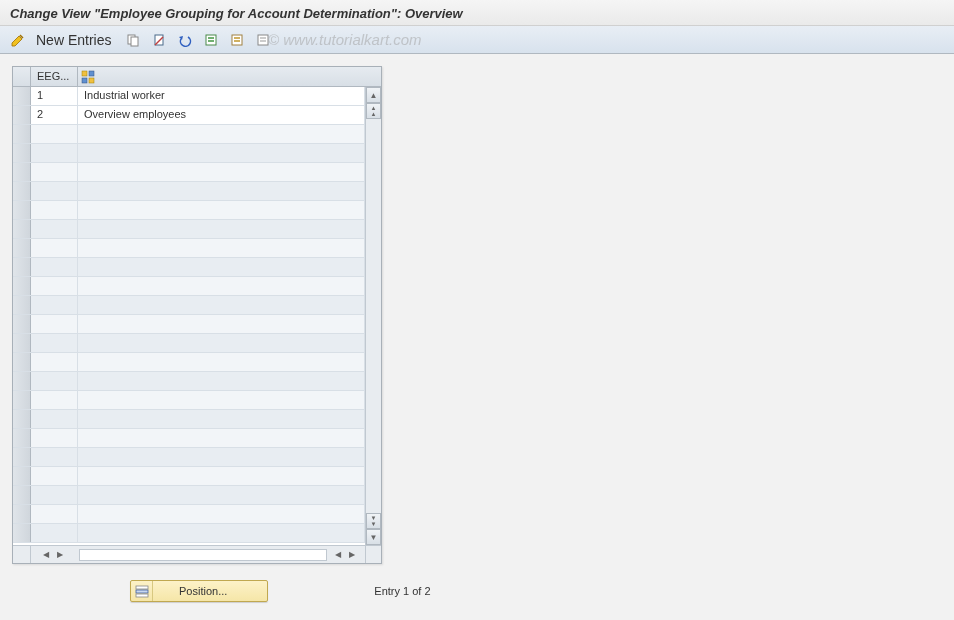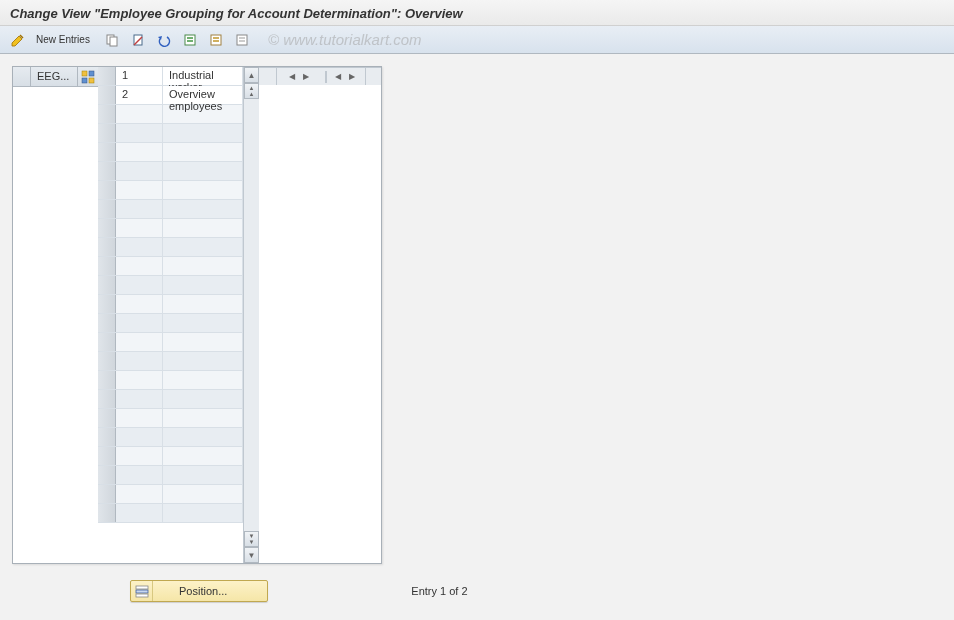--- a/index.html
+++ b/index.html
@@ -39,21 +39,21 @@
     .toolbar-btn {
       width: 20px;
       height: 20px;
       display: flex;
       align-items: center;
       justify-content: center;
       cursor: pointer;
       border-radius: 2px;
     }
     .new-entries {
-      font-size: 10px;
+      font-size: 14px;
       color: #333;
       margin-left: 2px;
       margin-right: 6px;
       cursor: pointer;
     }
     .watermark {
       position: absolute;
       left: 268px;
       top: 5px;
       font-size: 15px;
@@ -70,21 +70,21 @@
       height: 516px;
     }
     
     
     .table-container {
       width: 370px;
       height: 498px;
       background: #fff;
       border: 1px solid #a8b0b8;
       display: flex;
-      flex-direction: row;
+      flex-direction: column;
       box-shadow: 1px 1px 2px rgba(0,0,0,0.1);
     }
     
     
     .table-header {
       display: flex;
       background: linear-gradient(to bottom, #e6ebf0, #d8dfe6);
       border-bottom: 1px solid #b0b8c0;
       height: 20px;
       flex-shrink: 0;
@@ -259,21 +259,20 @@
       border-right: 1px solid #d8c880;
     }
     .position-label {
       padding: 0 40px 0 26px;
       font-size: 11px;
       color: #333;
     }
     .entry-status {
       font-size: 11px;
       color: #333;
-      margin-left: 37px;
     }
     
     
     .icon-svg { display: block; }
   </style>
 </head>
 <body>
 
 <div class="title-bar">Change View "Employee Grouping for Account Determination": Overview</div>
 

